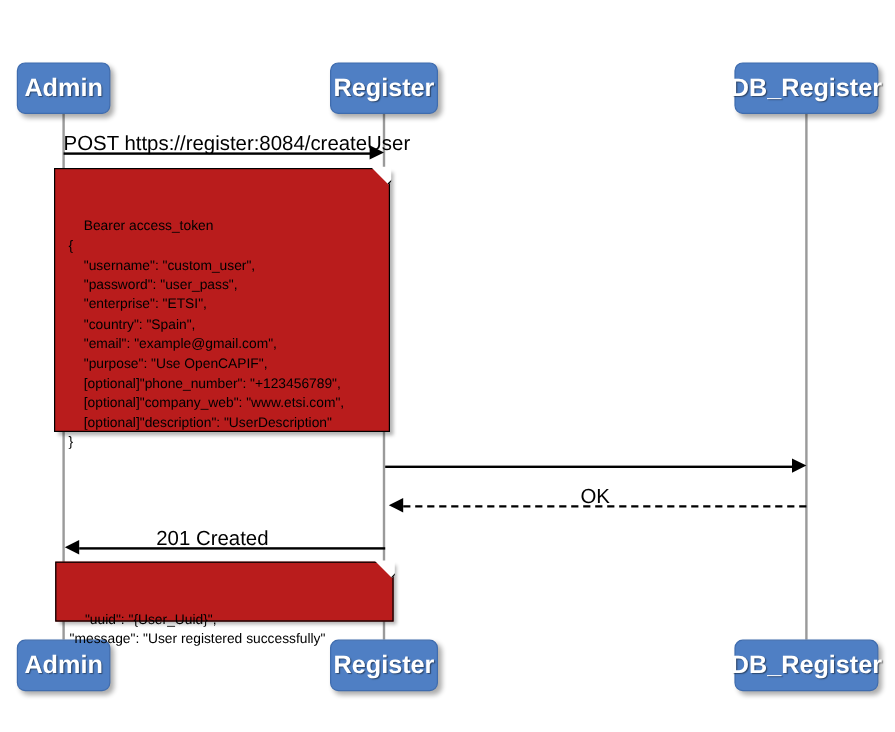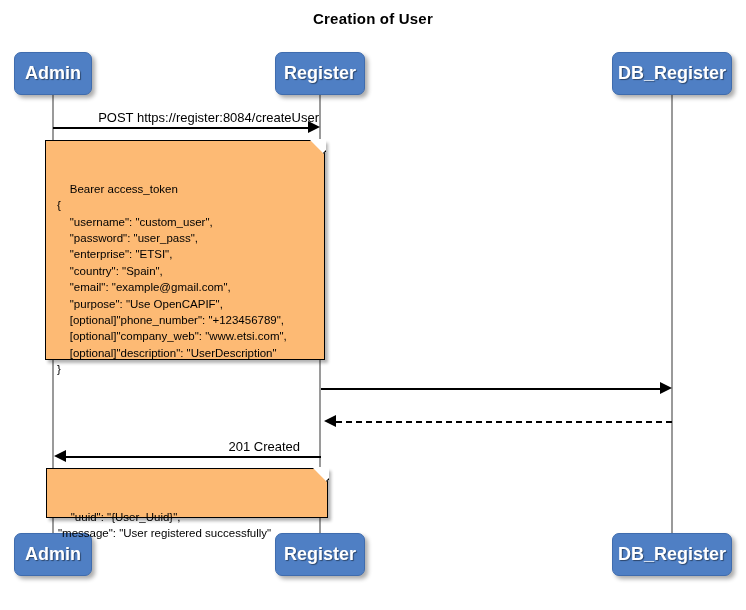--- a/index.html
+++ b/index.html
@@ -43,21 +43,21 @@
   .participant {
     position: absolute;
     background: #4f7fc4;
     border: 1px solid #3f6cae;
     border-radius: 7px;
     box-shadow: 3px 3px 4px rgba(0,0,0,0.33);
     display: flex;
     align-items: center;
     justify-content: center;
     color: #ffffff;
-    font-size: 18px;
+    font-size: 21px;
     font-weight: bold;
     text-shadow: 1px 1px 1px rgba(0,0,0,0.45);
     box-sizing: border-box;
   }
 
   
   .msg-line {
     position: absolute;
     height: 0;
     border-top: 2px solid #000000;
@@ -73,30 +73,30 @@
     border-bottom: 6px solid transparent;
   }
   .arrow-head.right {
     border-left: 12px solid #000000;
   }
   .arrow-head.left {
     border-right: 12px solid #000000;
   }
   .msg-label {
     position: absolute;
-    font-size: 13px;
-    color: #000000;
-    text-align: right;
+    font-size: 17px;
+    color: #000000;
+    text-align: center;
     white-space: nowrap;
   }
 
   
   .note {
     position: absolute;
-    background: #fdba74;
+    background: #b91c1c;
     border: 1.5px solid #000000;
     box-shadow: 3px 3px 3px rgba(0,0,0,0.30);
     box-sizing: border-box;
     padding: 7px 10px 7px 11px;
     font-size: 11.5px;
     line-height: 16.4px;
     color: #000000;
     white-space: pre;
   }
   .note .fold-diag {
@@ -131,21 +131,20 @@
     bottom: 6px;
     font-size: 12px;
     color: #000000;
   }
 </style>
 </head>
 <body>
 
 <div id="diagram">
 
-  <div class="title">Creation of User</div>
 
   <div class="lifeline" style="left:52px; top:95px; height:438px;"></div>
   <div class="lifeline" style="left:319px; top:95px; height:438px;"></div>
   <div class="lifeline" style="left:671px; top:95px; height:438px;"></div>
 
   <div class="participant" style="left:14px; top:52px; width:78px; height:43px;">
     <span>Admin</span>
   </div>
   <div class="participant" style="left:275px; top:52px; width:90px; height:43px;">
     <span>Register</span>
@@ -170,20 +169,21 @@
     "purpose": "Use OpenCAPIF",
     [optional]"phone_number": "+123456789",
     [optional]"company_web": "www.etsi.com",
     [optional]"description": "UserDescription"
 }</span>
   </div>
 
   <div class="msg-line" style="left:321px; top:388px; width:342px;"></div>
   <div class="arrow-head right" style="left:660px; top:382px;"></div>
 
+  <div class="msg-label" style="left:321px; top:404px; width:350px;">OK</div>
   <div class="msg-line dashed" style="left:336px; top:421px; width:336px;"></div>
   <div class="arrow-head left" style="left:324px; top:415px;"></div>
 
   <div class="msg-label" style="left:54px; top:439px; width:246px;">201 Created</div>
   <div class="msg-line" style="left:66px; top:456px; width:255px;"></div>
   <div class="arrow-head left" style="left:54px; top:450px;"></div>
 
   <div class="note" style="left:46px; top:468px; width:282px; height:50px;">
     <span class="fold-diag"></span>
     <span class="note-text">"uuid": "{User_Uuid}",

